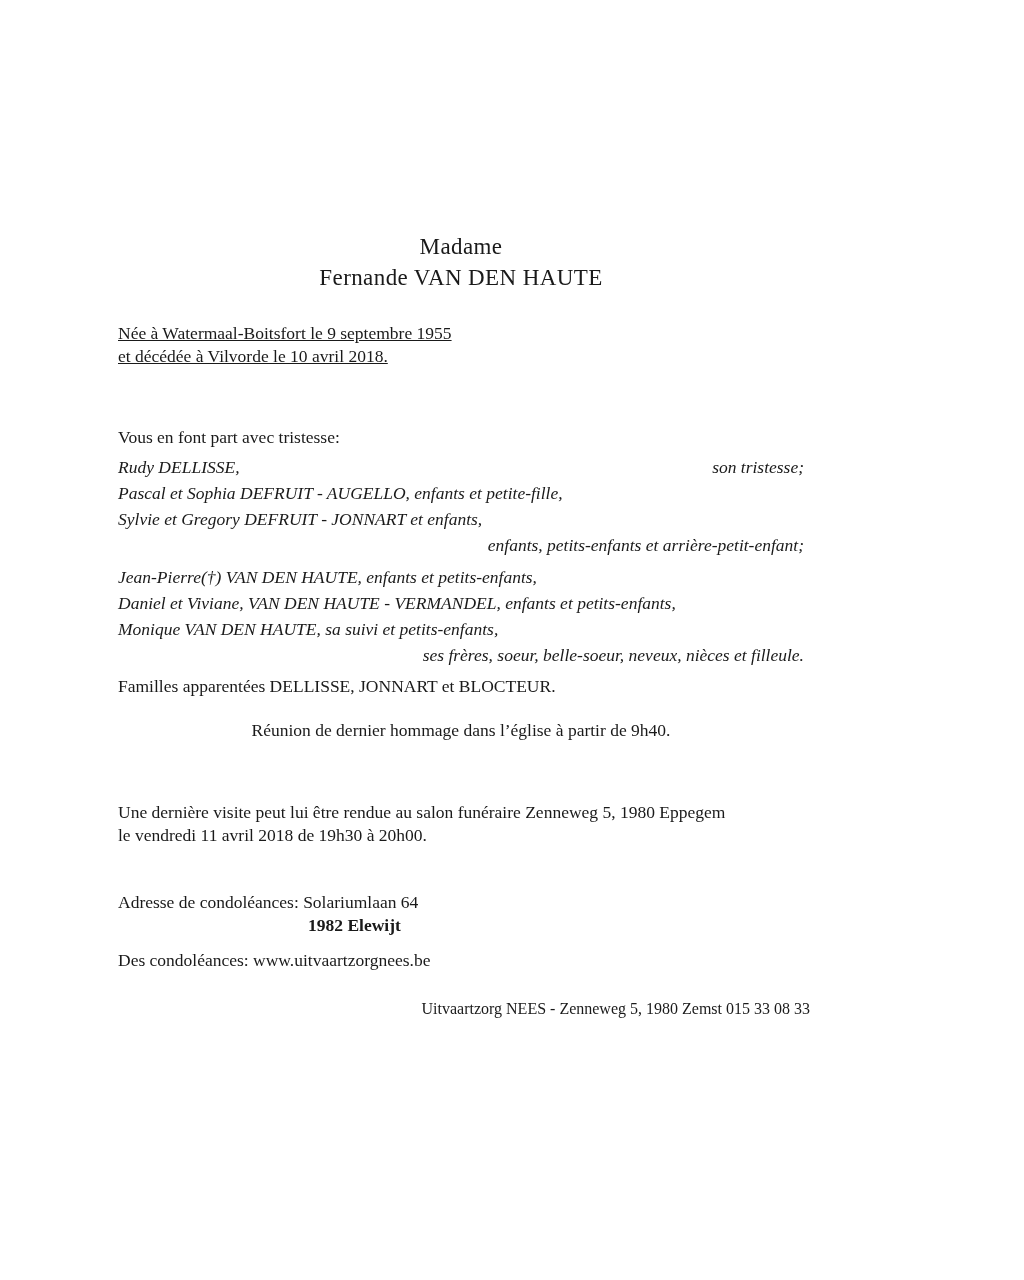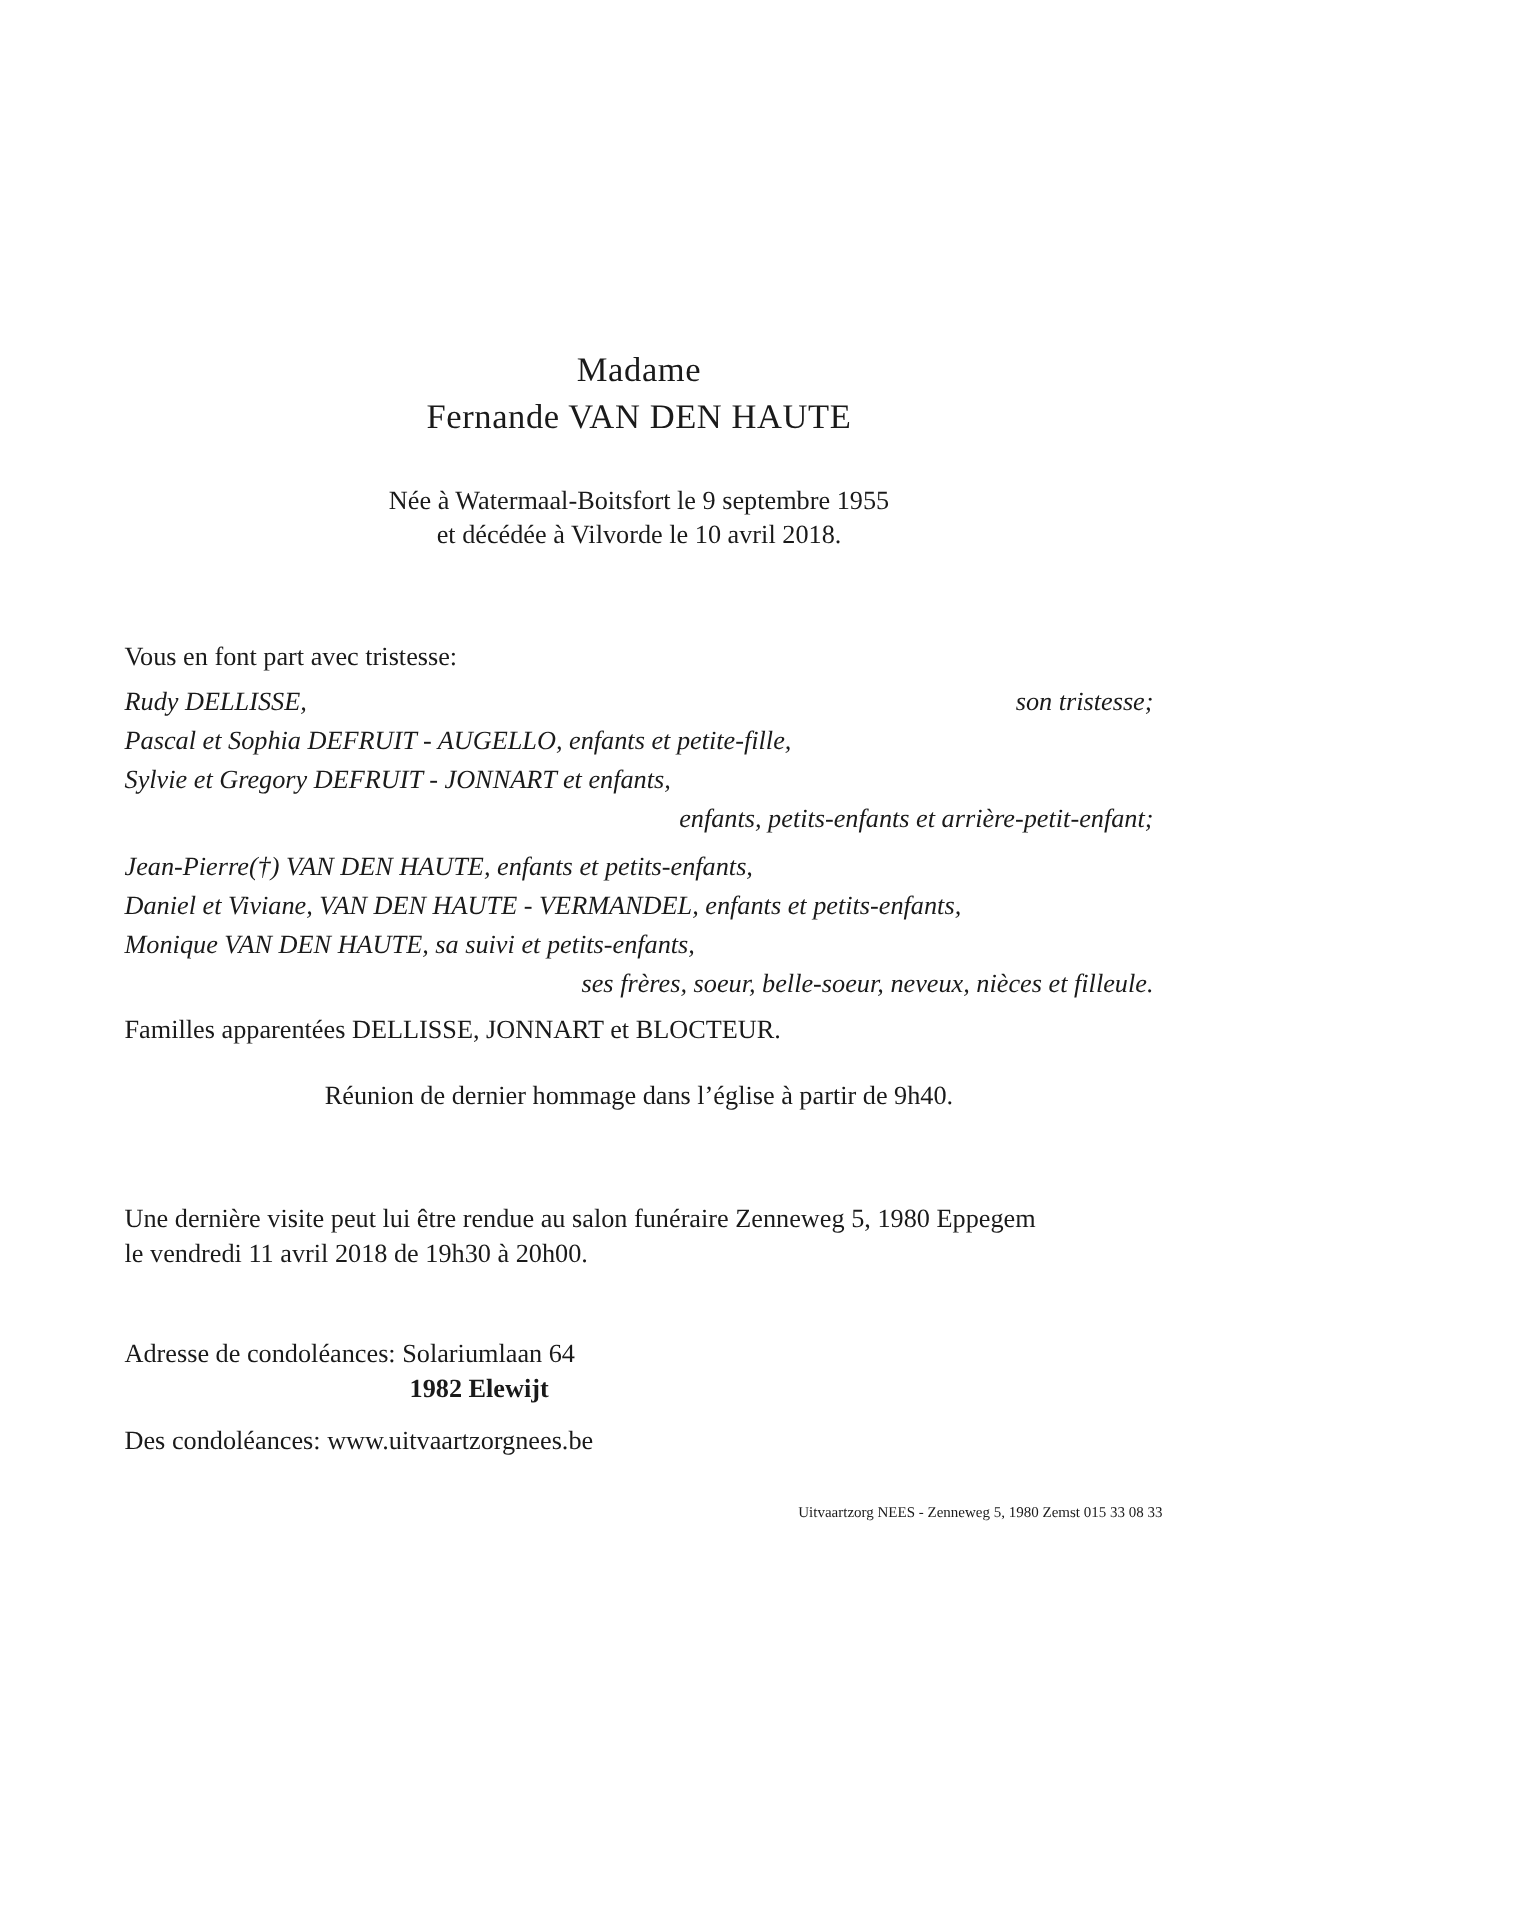--- a/index.html
+++ b/index.html
@@ -5,29 +5,29 @@
   * { margin: 0; padding: 0; box-sizing: border-box; }
   html, body {
     width: 1024px; height: 1280px;
     background: #ffffff;
     font-family: "Liberation Serif", "DejaVu Serif", serif;
     color: #1a1a1a;
     overflow: hidden;
   }
   .page { position: relative; width: 1024px; height: 1280px; background: #ffffff; }
   .content {
-    margin-left: 83px;
+    margin-left: 118px;
     width: 686px;
     padding-top: 231px;
     font-size: 17.5px;
   }
 
   .header-block { text-align: center; font-size: 23px; line-height: 31px; letter-spacing: 0.4px; }
 
-  .birth-block { margin-top: 29px; text-align: center; line-height: 23px; }
+  .birth-block { margin-top: 29px; line-height: 23px; text-decoration: underline; }
 
   .intro { margin-top: 58px; line-height: 23px; }
 
   .family-group { line-height: 26px; font-style: italic; }
   .family-group.g1 { margin-top: 5px; }
   .family-group.g2 { margin-top: 6px; }
   .family-row { display: flex; justify-content: space-between; }
   .family-row .right { margin-left: auto; white-space: nowrap; }
   .families-line { margin-top: 5px; line-height: 26px; }
 
@@ -39,21 +39,21 @@
 
   .address-block { margin-top: 44px; line-height: 23px; }
   .address-city { padding-left: 190px; font-weight: bold; }
 
   .website-line { margin-top: 12px; line-height: 23px; }
 
   .footer-line {
     margin-top: 28px;
     margin-right: -6px;
     text-align: right;
-    font-size: 10px;
+    font-size: 16px;
     line-height: 17px;
   }
 </style>
 </head>
 <body>
 
 <div class="page">
   <div class="content">
 
     <div class="header-block">

